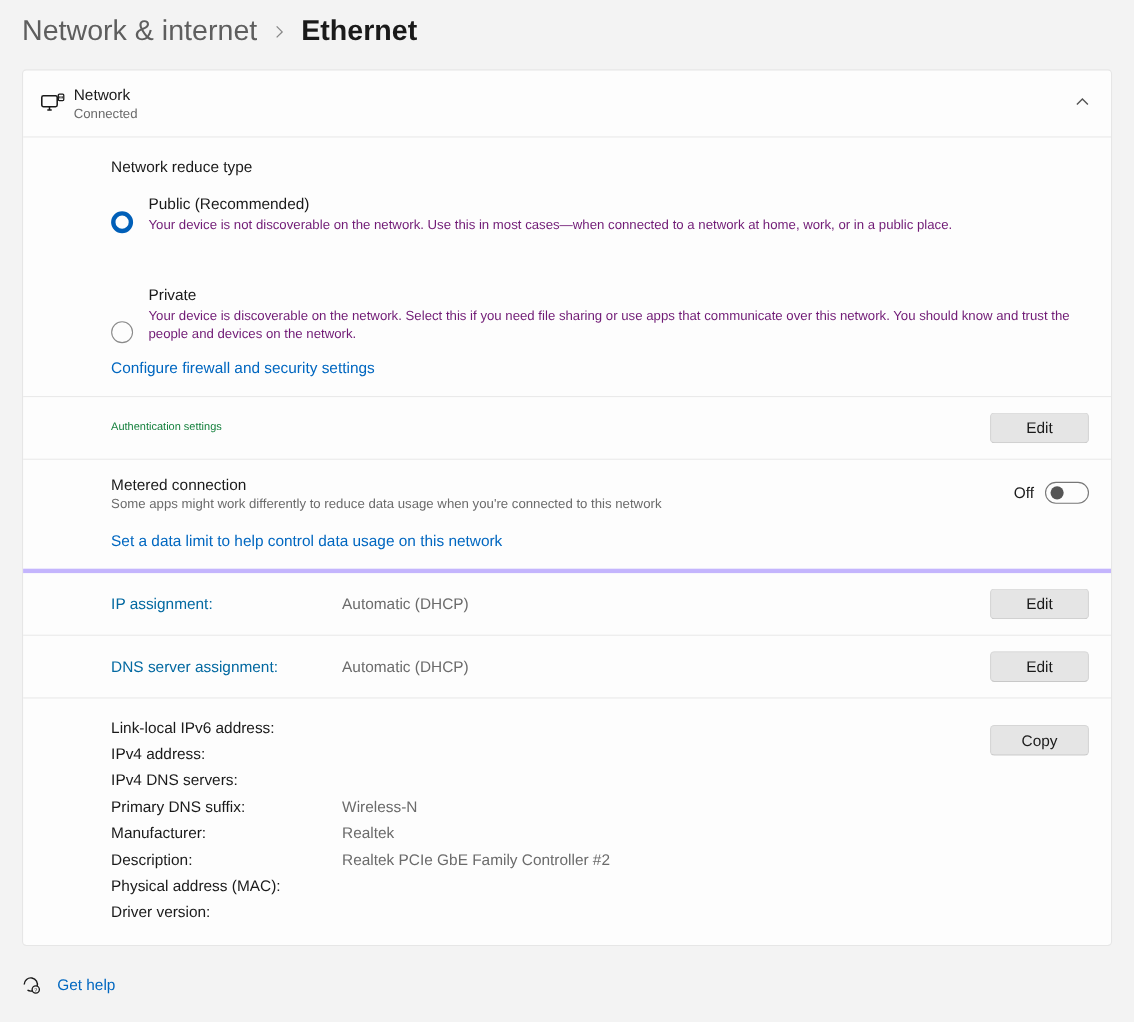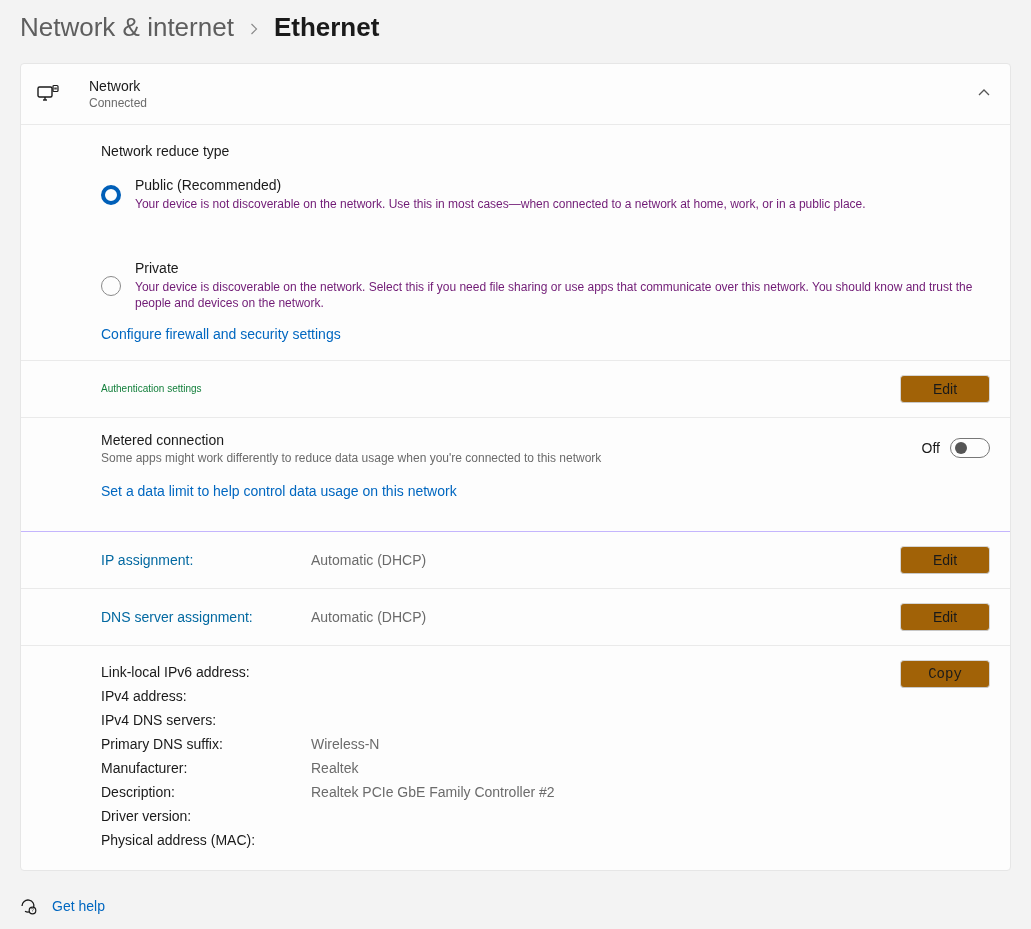--- a/index.html
+++ b/index.html
@@ -33,42 +33,42 @@
     margin: 0 20px;
     background: #fdfdfd;
     border: 1px solid #e6e6e6;
     border-radius: 4px;
   }
 
   
   .header-row {
     display: flex;
     align-items: center;
-    gap: 30px;
+    gap: 8px;
     padding: 14px 20px 14px 16px;
     border-bottom: 1px solid #eaeaea;
     cursor: pointer;
   }
   .header-row .icon-monitor { width: 22px; height: 22px; flex: none; }
   .header-row .titles { flex: 1; }
   .header-row .t1 { font-size: 14px; color: #1a1a1a; }
   .header-row .t2 { font-size: 12px; color: #6b6b6b; margin-top: 2px; }
   .header-row .chev-up { color: #555; font-size: 12px; }
 
   
   .section {
     padding: 18px 20px 18px 80px;
     border-bottom: 1px solid #eaeaea;
   }
   .section:last-child { border-bottom: none; }
 
   .section-title { font-size: 14px; color: #1a1a1a; margin-bottom: 18px; }
 
   
-  .radio-row { display: flex; gap: 14px; margin-bottom: 14px; align-items: center; }
+  .radio-row { display: flex; gap: 14px; margin-bottom: 14px; align-items: flex-end; }
   .radio-row:last-of-type { margin-bottom: 14px; margin-top: 48px; }
   .radio {
     width: 20px; height: 20px; border-radius: 50%;
     border: 1px solid #8a8a8a; flex: none; margin-top: 1px;
     position: relative; cursor: pointer;
   }
   .radio.selected { border: 4px solid #005fb8; }
   .radio.selected::after {
     content: ""; position: absolute; inset: 3px; background: #fff; border-radius: 50%;
     display:none;
@@ -83,37 +83,37 @@
   .row {
     display: flex;
     align-items: center;
     padding: 14px 20px 14px 80px;
     border-bottom: 1px solid #eaeaea;
     min-height: 52px;
   }
   .row .left { flex: 1; }
   .row .left .lbl { font-size: 10px; color: #15803d; }
   .btn {
-    background: #a16207;
+    background: #e5e5e5;
     border: 1px solid #d6d6d6;
     border-bottom-color: #c8c8c8;
     border-radius: 4px;
     padding: 5px 16px;
     width: 90px;
     text-align: center;
     font-size: 14px;
     color: #1a1a1a;
     cursor: pointer;
     font-family: inherit;
   }
 
   
   .metered {
-    padding: 14px 20px 32px 80px;
-    border-bottom: 1px solid #c4b5fd;
+    padding: 14px 20px 18px 80px;
+    border-bottom: 4px solid #c4b5fd;
   }
   .metered-top { display: flex; align-items: center; }
   .metered-top .left { flex: 1; }
   .metered-top .left .lbl { font-size: 14px; }
   .metered-top .left .sub { font-size: 12px; color: #6b6b6b; margin-top: 3px; }
   .metered-top .state-label { font-size: 14px; margin-right: 10px; color: #1a1a1a; }
   .toggle {
     width: 40px; height: 20px; border: 1px solid #777; border-radius: 999px;
     position: relative; cursor: pointer; background: #fdfdfd;
   }
@@ -133,21 +133,21 @@
   }
   .kv-row .key { width: 210px; font-size: 14px; color: #0369a1; }
   .kv-row .val { flex: 1; font-size: 14px; color: #6b6b6b; }
 
   
   .details {
     padding: 14px 20px 18px 80px;
     border-bottom: none;
     position: relative;
   }
-  .details .btn { position: absolute; top: 14px; right: 20px; font-family: Liberation Mono, monospace; }
+  .details .btn { position: absolute; top: 24px; right: 20px; }
   .detail-line { display: flex; padding: 4px 0; font-size: 14px; }
   .detail-line .dk { width: 210px; color: #1a1a1a; }
   .detail-line .dv { color: #6b6b6b; }
 
   
   .get-help {
     display: flex; align-items: center; gap: 14px;
     padding: 26px 2px 0 20px;
   }
   .get-help .gh-icon { width: 18px; height: 18px; }
@@ -266,25 +266,25 @@
       </div>
       <div class="detail-line">
         <div class="dk">Manufacturer:</div>
         <div class="dv">Realtek</div>
       </div>
       <div class="detail-line">
         <div class="dk">Description:</div>
         <div class="dv">Realtek PCIe GbE Family Controller #2</div>
       </div>
       <div class="detail-line">
+        <div class="dk">Physical address (MAC):</div>
+        <div class="dv"></div>
+      </div>
+      <div class="detail-line">
         <div class="dk">Driver version:</div>
-        <div class="dv"></div>
-      </div>
-      <div class="detail-line">
-        <div class="dk">Physical address (MAC):</div>
         <div class="dv"></div>
       </div>
     </div>
 
   </div>
 
   <div class="get-help">
     <span class="gh-icon">
       <svg width="18" height="18" viewBox="0 0 18 18">
         <path d="M2 9 a6 6 0 1 1 3 5.2" fill="none" stroke="#1a1a1a" stroke-width="1.3"></path>

